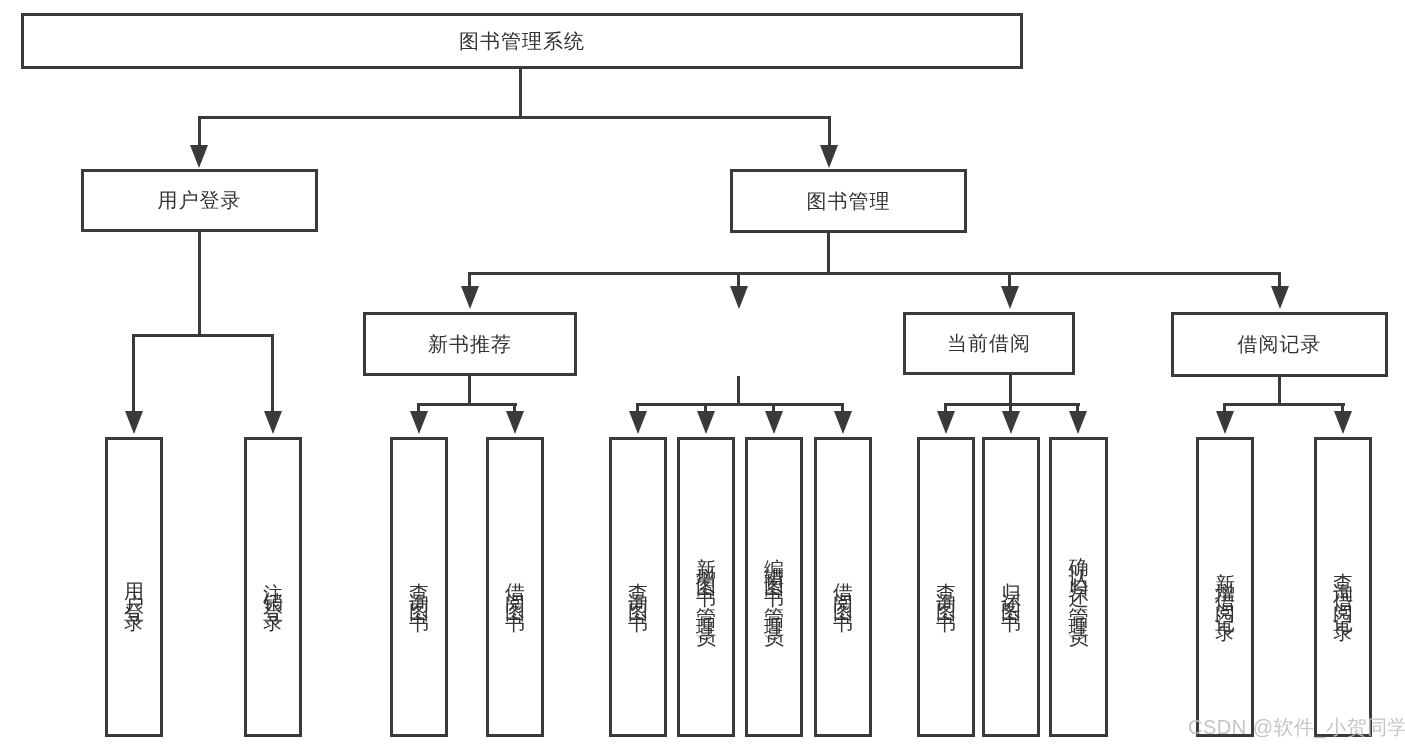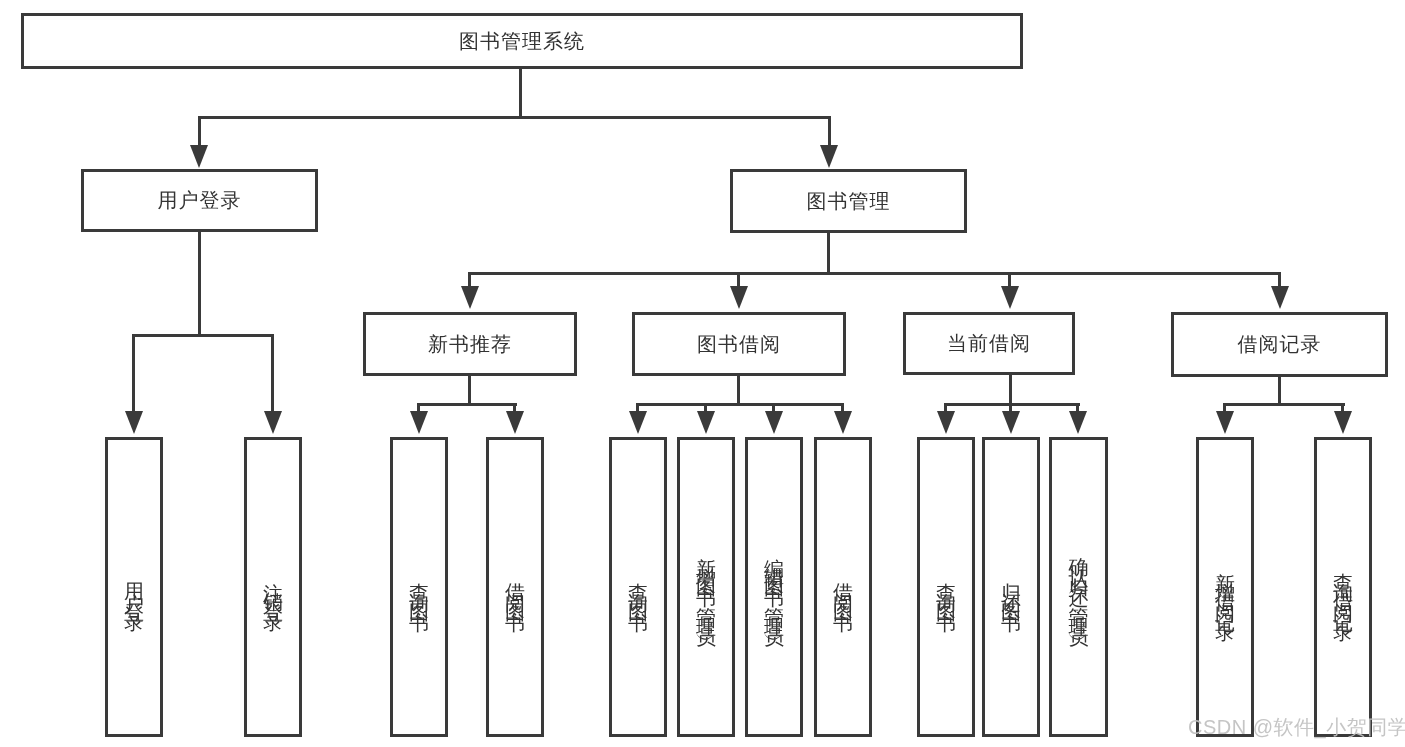--- a/index.html
+++ b/index.html
@@ -66,23 +66,20 @@
   <div class="arr" style="left:461px;top:286px"></div>
   <div class="lv" style="left:737px;top:274px;height:14px"></div>
   <div class="arr" style="left:730px;top:286px"></div>
   <div class="lv" style="left:1008px;top:274px;height:14px"></div>
   <div class="arr" style="left:1001px;top:286px"></div>
   <div class="lv" style="left:1278px;top:274px;height:14px"></div>
   <div class="arr" style="left:1271px;top:286px"></div>
 
   <div class="box" style="left:363px;top:312px;width:214px;height:64px">
     <span>新书推荐</span>
-  </div>
-  <div class="box" style="left:632px;top:312px;width:214px;height:64px">
-    <span>图书借阅</span>
   </div>
   <div class="box" style="left:903px;top:312px;width:172px;height:63px">
     <span>当前借阅</span>
   </div>
   <div class="box" style="left:1171px;top:312px;width:217px;height:65px">
     <span>借阅记录</span>
   </div>
 
   <div class="lv" style="left:468px;top:376px;height:29px"></div>
   <div class="lh" style="left:417px;top:403px;width:100px"></div>

